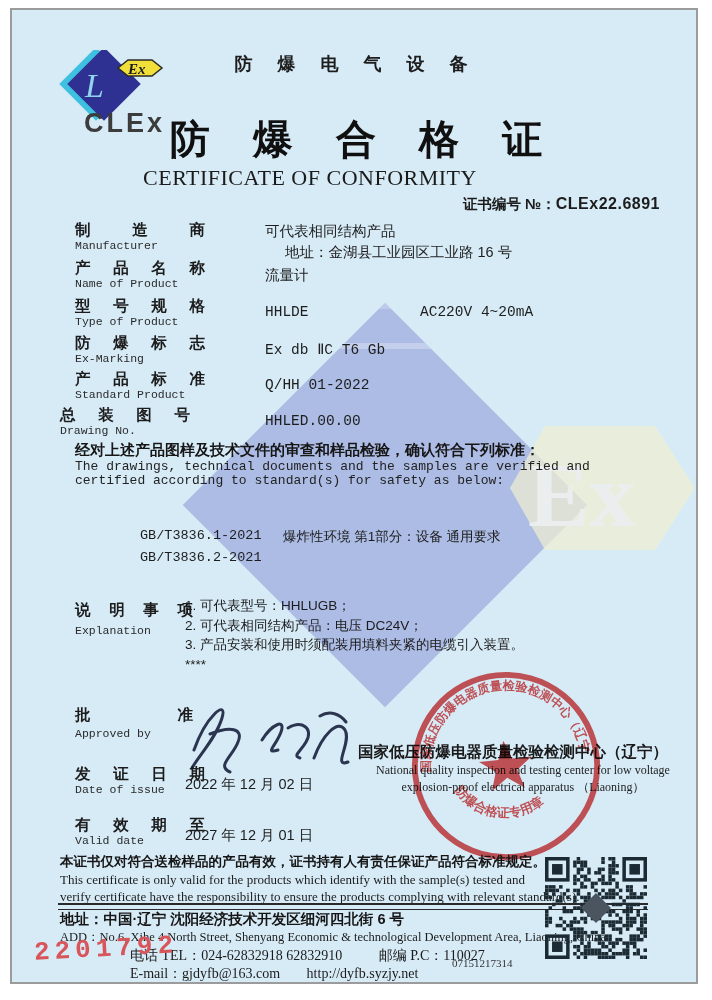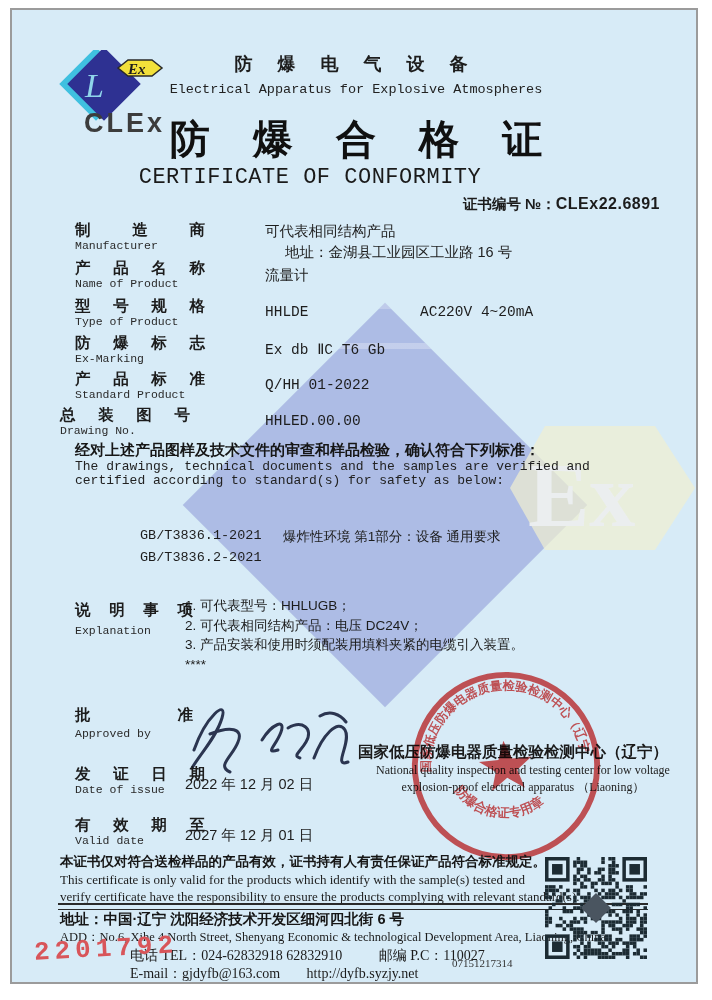--- a/index.html
+++ b/index.html
@@ -10,21 +10,21 @@
   
   .wm-diamond{left:242px;top:362px;width:286px;height:286px;transform:rotate(45deg);
     background:linear-gradient(135deg,rgba(255,255,255,.22) 0 6px,transparent 6px 40px,rgba(255,255,255,.28) 40px 46px,transparent 46px),rgba(122,131,207,.45);}
   .wm-ex-text{font-family:"Liberation Serif",serif;font-weight:bold;}
   
   .logo{left:52px;top:50px;}
   .clex{left:84px;top:108px;font-size:27px;font-weight:bold;color:#3c3c3c;letter-spacing:3px;}
   .t-cn-s{left:0;top:52px;width:712px;text-align:center;font-size:18px;font-weight:bold;color:#1d1d1d;letter-spacing:10px;}
   .t-en-s{left:0;top:82px;width:712px;text-align:center;font-size:13.5px;color:#222;font-family:"Liberation Mono",monospace;}
   .t-cn-b{left:0;top:112px;width:712px;text-align:center;font-size:40px;font-weight:bold;color:#101010;letter-spacing:16px;text-indent:16px;}
-  .t-en-b{left:0;top:165px;width:620px;text-align:center;font-size:22px;color:#1a1a1a;font-family:Liberation Mono, monospace;letter-spacing:.5px;}
+  .t-en-b{left:0;top:165px;width:620px;text-align:center;font-size:22px;color:#1a1a1a;font-family:Liberation Serif, serif;letter-spacing:.5px;}
   .certno{left:0px;top:195px;width:660px;text-align:right;font-size:14.5px;font-weight:bold;color:#1c1c1c;}
   .certno b{font-size:16px;letter-spacing:.5px;}
   
   .lab-cn{width:130px;font-size:15.5px;font-weight:bold;color:#1c1c1c;text-align:justify;text-align-last:justify;line-height:1.1;}
   .lab-en{width:150px;font-size:11.5px;color:#2a2a2a;font-family:"Liberation Mono",monospace;margin-top:1px;}
   .val{font-size:14.5px;color:#1d1d1d;}
   .mono{font-family:"Liberation Mono",monospace;}
   .stm-cn{font-size:15px;font-weight:bold;color:#161616;}
   .stm-en{font-size:13px;color:#222;font-family:"Liberation Mono",monospace;}
   .std-code{font-family:"Liberation Mono",monospace;font-size:13.5px;color:#1d1d1d;}
@@ -59,21 +59,20 @@
   <svg class="abs logo" width="120" height="95" viewBox="0 0 120 95">
     <rect x="18" y="8" width="52" height="52" transform="rotate(45 44 34)" fill="#3fc0e0"></rect>
     <rect x="26" y="8" width="52" height="52" transform="rotate(45 52 34)" fill="#2e3192"></rect>
     <text x="33" y="47" font-family="Liberation Serif,serif" font-style="italic" font-size="34" fill="#8fd4ea">L</text>
     <polygon points="66,18 76,10 100,10 110,18 100,26 76,26" fill="#f2e03a" stroke="#2a2a2a" stroke-width="1.5"></polygon>
     <text x="76" y="24" font-family="Liberation Serif,serif" font-style="italic" font-weight="bold" font-size="15" fill="#1c1c1c">Ex</text>
   </svg>
   <div class="abs clex">CLEx</div>
 
   <div class="abs t-cn-s">防 爆 电 气 设 备</div>
-  <div class="abs t-en-s">Electrical Apparatus for Explosive Atmospheres</div>
   <div class="abs t-cn-b">防 爆 合 格 证</div>
   <div class="abs t-en-b">CERTIFICATE OF CONFORMITY</div>
   <div class="abs certno">
     <span>证书编号 №：</span><b>CLEx22.6891</b>
   </div>
 
   <div class="abs" style="left:75px;top:221px;">
     <div class="lab-cn">制 造 商</div>
     <div class="lab-en">Manufacturer</div>
   </div>

